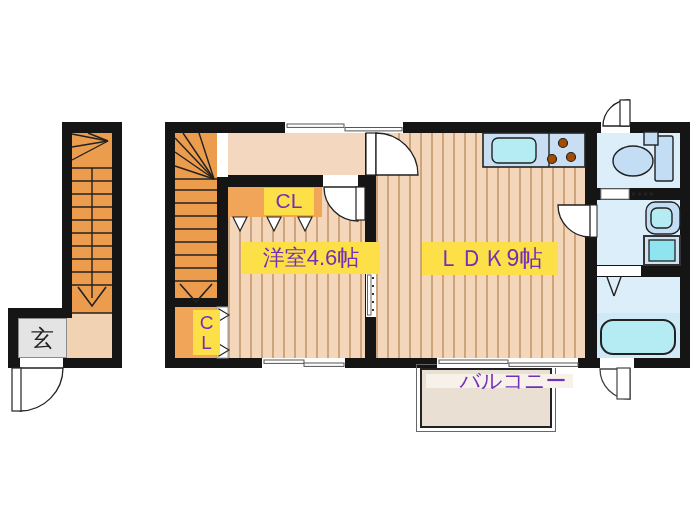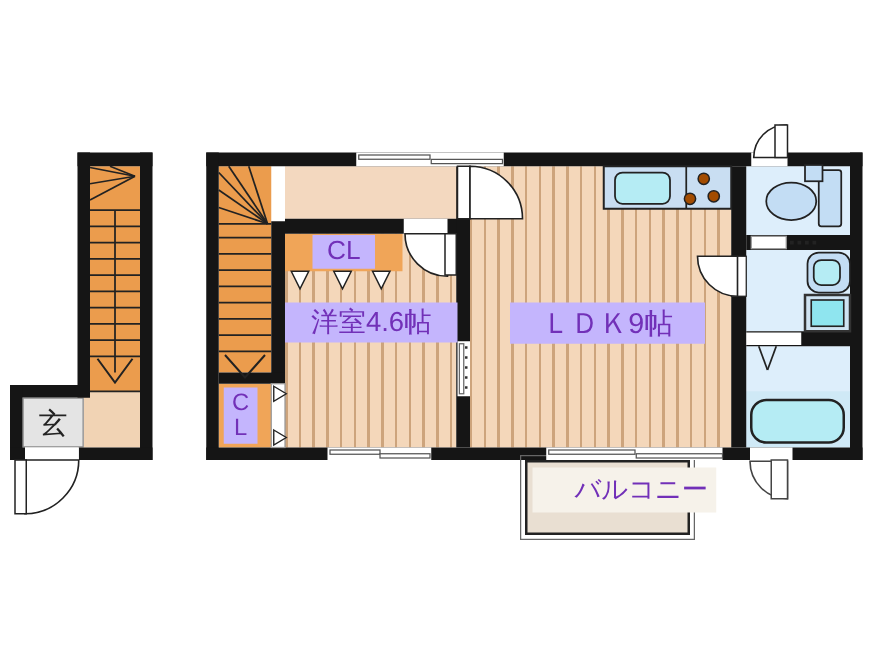--- a/index.html
+++ b/index.html
@@ -9,21 +9,21 @@
   .wall{position:absolute;background:#151515;}
   .stripes{background:repeating-linear-gradient(90deg,#cda47c 0 2px,#f4d7ba 2px 11px);}
   .stair{background:#eb9c4d;}
   .plain{background:#f3d8bf;}
   .landing{background:#f1d3b4;}
   .closet{background:#f0a558;}
   .genkan{background:#e4e4e4;border:1px solid #8a8a8a;box-sizing:border-box;}
   .sanitary{background:#ddeefb;}
   .label{position:absolute;color:#7230b8;display:flex;align-items:center;justify-content:center;
          text-align:center;line-height:1.05;}
-  .chip{background:#c4b5fd;}
+  .chip{background:#fde047;margin-left:14px;}
   svg{position:absolute;left:0;top:0;}
   #balcony{position:absolute;left:420px;top:368px;width:132px;height:60px;
            border:2px solid #222;background:#e9dfd2;outline:1px solid #666;outline-offset:3px;
            box-sizing:border-box;}
 </style>
 </head>
 <body>
 
 <div id="plan">
 
@@ -212,22 +212,22 @@
 
     <rect x="601" y="320" width="74" height="34" rx="12" fill="#b5ecf4" stroke="#222" stroke-width="2"></rect>
   </svg>
 
   <div class="label" style="left:18px;top:318px;width:49px;height:40px;font-size:23px;color:#222;">玄</div>
 
   <div class="label chip" style="left:250px;top:188px;width:50px;height:27px;font-size:21px;">CL</div>
 
   <div class="label chip" style="left:228px;top:242px;width:138px;height:32px;font-size:22px;">洋室4.6帖</div>
 
-  <div class="label chip" style="left:408px;top:242px;width:156px;height:33px;font-size:23px;">ＬＤＫ9帖</div>
+  <div class="label chip" style="left:408px;top:242px;width:136px;height:33px;font-size:23px;">ＬＤＫ9帖</div>
 
   <div class="label chip" style="left:179px;top:310px;width:27px;height:45px;font-size:19px;flex-direction:column;">
     <span>C</span>
     <span>L</span>
   </div>
 
-  <div class="label" style="left:426px;top:374px;width:120px;height:36px;font-size:21px;background:#f6f2ea;padding-left:27px;">バルコニー</div>
+  <div class="label" style="left:426px;top:374px;width:120px;height:14px;font-size:21px;background:#f6f2ea;padding-left:27px;">バルコニー</div>
 
 </div>
 
 </body></html>

